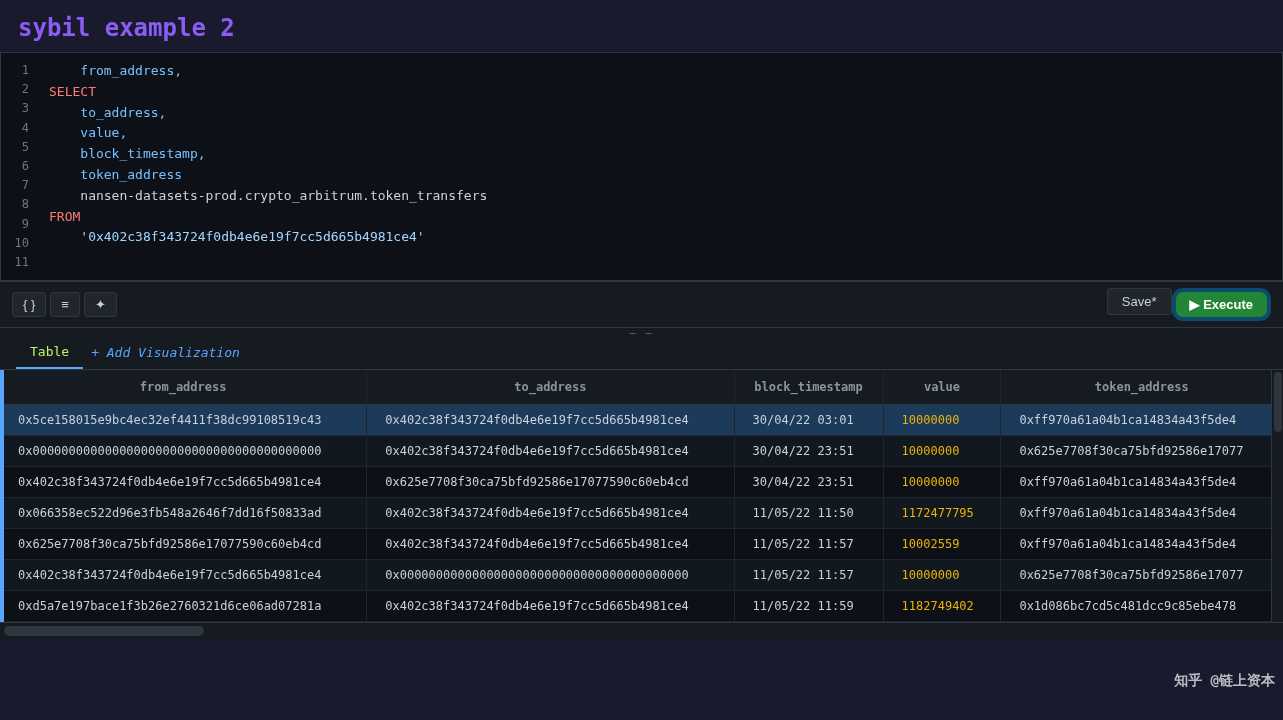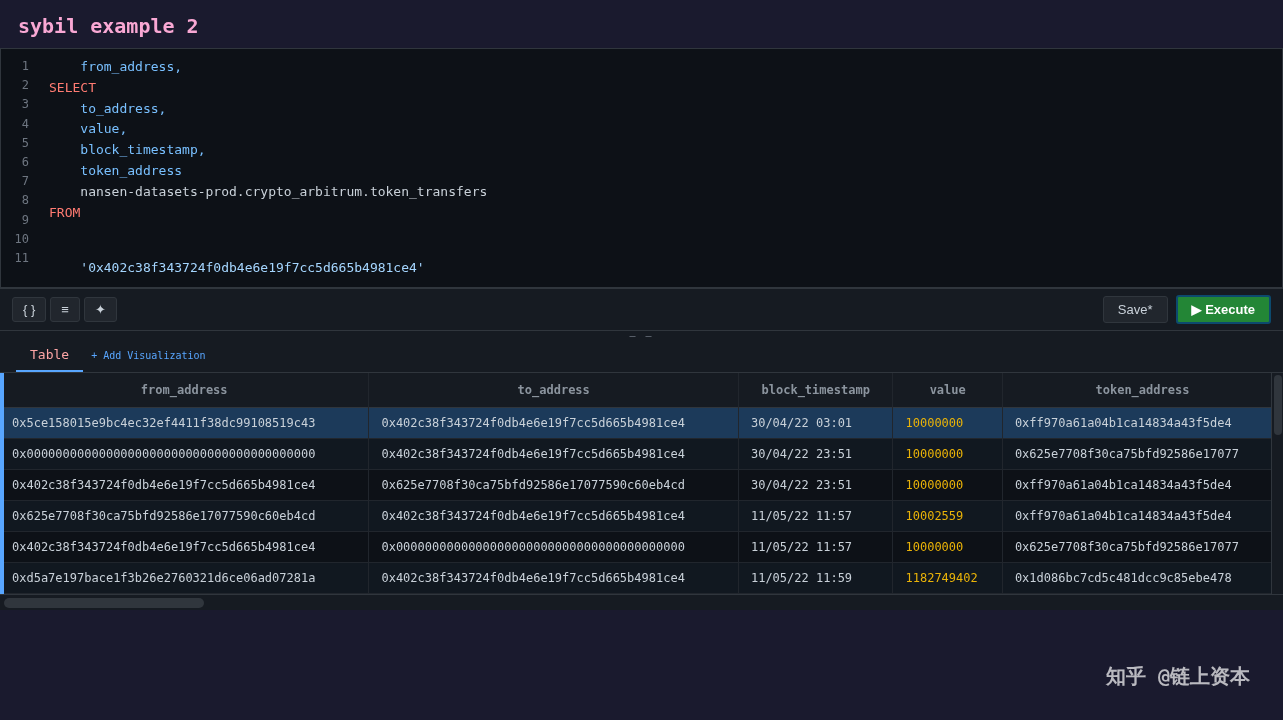--- a/index.html
+++ b/index.html
@@ -12,23 +12,23 @@
       min-height: 720px;
       overflow: hidden;
     }
 
     
     .header {
       padding: 14px 18px 10px;
       background: #1a1a2e;
     }
     .header-title {
-      font-size: 20px;
+      font-size: 24px;
       font-weight: bold;
-      color: #f9a8d4;
+      color: #8b5cf6;
     }
 
     
     .editor-area {
       background: #0d1117;
       border: 1px solid #30363d;
       margin: 0 0 0 0;
       padding: 0;
       position: relative;
     }
@@ -54,21 +54,21 @@
       flex: 1;
       padding: 0 8px;
       line-height: 1.6;
     }
     .code-line {
       display: block;
       white-space: pre;
     }
     .kw { color: #ff7b72; }
     .id { color: #79c0ff; }
-    .str { color: #a5d6ff; margin-top: 35px; }
+    .str { color: #a5d6ff; }
     .plain { color: #c9d1d9; }
 
     
     .toolbar {
       display: flex;
       align-items: center;
       justify-content: space-between;
       background: #161b22;
       border-top: 1px solid #30363d;
       border-bottom: 1px solid #30363d;
@@ -82,39 +82,38 @@
       background: #21262d;
       border: 1px solid #30363d;
       color: #c9d1d9;
       padding: 4px 10px;
       cursor: pointer;
       border-radius: 3px;
       font-size: 13px;
     }
     .toolbar-right {
       display: flex;
-      gap: 8px;
-      align-items: center;
+      align-items: flex-start;
     }
     .save-btn {
       background: #21262d;
       border: 1px solid #30363d;
       color: #c9d1d9;
       padding: 5px 14px;
       cursor: pointer;
       border-radius: 3px;
       font-size: 13px;
     }
     .execute-btn {
       background: #238636;
-      border: 2px solid #0c4a6e;
+      border: 4px solid #0c4a6e;
       color: #ffffff;
       padding: 5px 14px;
       cursor: pointer;
-      border-radius: 3px;
+      border-radius: 11px;
       font-size: 13px;
       font-weight: bold;
     }
     .execute-btn::before {
       content: '▶ ';
     }
 
     
     .resize-handle {
       height: 8px;
@@ -146,28 +145,29 @@
       gap: 8px;
     }
     .tab {
       padding: 8px 14px;
       cursor: pointer;
       color: #8b949e;
       border-bottom: 2px solid transparent;
       font-size: 13px;
     }
     .tab.active {
-      color: #fca5a5;
+      color: #bef264;
       border-bottom: 2px solid #58a6ff;
     }
     .add-viz {
       color: #58a6ff;
       cursor: pointer;
-      font-size: 10px;
+      font-size: 13px;
       padding: 8px 0;
+      font-style: italic;
     }
 
     
     .table-container {
       overflow: auto;
       max-height: 400px;
       position: relative;
     }
     table {
       width: 100%;
@@ -191,21 +191,21 @@
     }
     tbody tr:nth-child(odd) { background: #0d1117; }
     tbody tr:nth-child(even) { background: #111820; }
     tbody tr.highlighted {
       background: #1c2a3a !important;
     }
     tbody tr.highlighted td {
       background: #1c3a5a;
     }
     td {
-      padding: 8px 12px;
+      padding: 8px 18px;
       white-space: nowrap;
       overflow: hidden;
       text-overflow: ellipsis;
       max-width: 400px;
       color: #c9d1d9;
       border-right: 1px solid #21262d;
     }
     td.value-cell {
       color: #eab308;
     }
@@ -251,23 +251,23 @@
       top: 0;
       bottom: 0;
       width: 4px;
       background: #58a6ff;
     }
 
     
     .watermark {
       position: fixed;
       bottom: 30px;
-      right: 33px;
+      right: 8px;
       color: rgba(255,255,255,0.7);
-      font-size: 20px;
+      font-size: 14px;
       font-weight: bold;
       pointer-events: none;
     }
   </style>
 </head>
 <body>
 
 <div class="header">
   <span class="header-title">sybil example 2</span>
 </div>
@@ -353,20 +353,27 @@
             <td>0x625e7708f30ca75bfd92586e17077</td>
           </tr>
           <tr>
             <td>0x402c38f343724f0db4e6e19f7cc5d665b4981ce4</td>
             <td>0x625e7708f30ca75bfd92586e17077590c60eb4cd</td>
             <td>30/04/22  23:51</td>
             <td class="value-cell">10000000</td>
             <td>0xff970a61a04b1ca14834a43f5de4</td>
           </tr>
           <tr>
+            <td>0x066358ec522d96e3fb548a2646f7dd16f50833ad</td>
+            <td>0x402c38f343724f0db4e6e19f7cc5d665b4981ce4</td>
+            <td>11/05/22  11:50</td>
+            <td class="value-cell">1172477795</td>
+            <td>0xff970a61a04b1ca14834a43f5de4</td>
+          </tr>
+          <tr>
             <td>0x625e7708f30ca75bfd92586e17077590c60eb4cd</td>
             <td>0x402c38f343724f0db4e6e19f7cc5d665b4981ce4</td>
             <td>11/05/22  11:57</td>
             <td class="value-cell">10002559</td>
             <td>0xff970a61a04b1ca14834a43f5de4</td>
           </tr>
           <tr>
             <td>0x402c38f343724f0db4e6e19f7cc5d665b4981ce4</td>
             <td>0x0000000000000000000000000000000000000000</td>
             <td>11/05/22  11:57</td>

